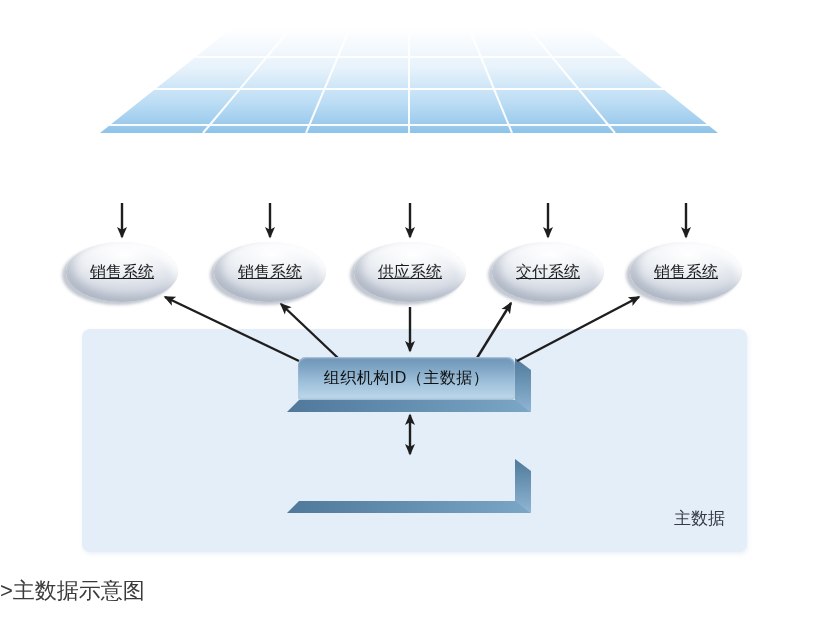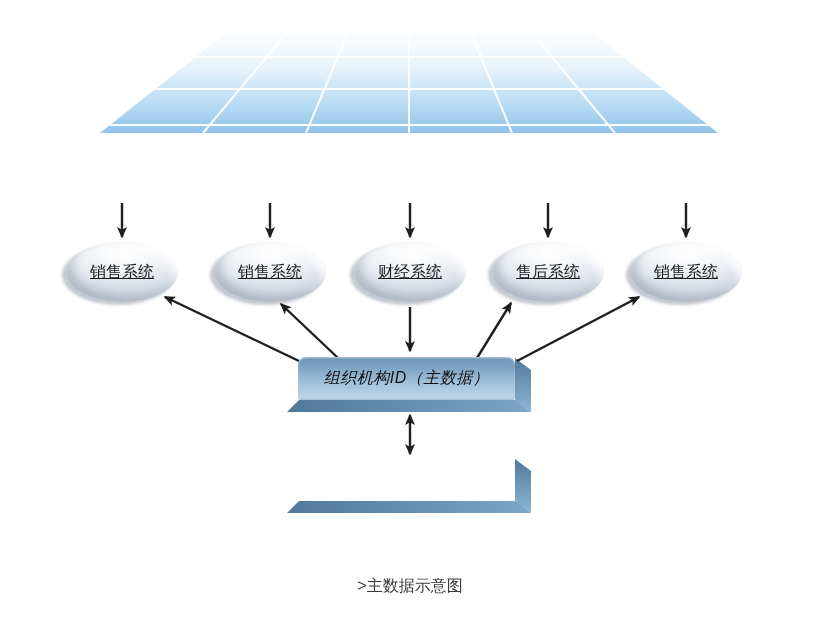--- a/index.html
+++ b/index.html
@@ -51,28 +51,28 @@
     font-size:17px; color:#353b44;
   }
 
   
   .box3d {
     position:absolute; left:298px; width:217px; height:43px;
     border-radius:8px 8px 3px 3px; z-index:4;
     background:linear-gradient(180deg,#6d94b7 0%,#7fa5c4 25%,#9fc1db 60%,#bfd9eb 100%);
     box-shadow:inset 0 1px 2px rgba(255,255,255,.55), inset 0 -1px 2px rgba(70,110,145,.3);
     display:flex; align-items:center; justify-content:center;
-    font-size:16px; color:#111111; letter-spacing:.5px;font-style:italic;
+    font-size:16px; color:#111111; letter-spacing:.5px;
   }
   .b1{top:357px}.b2{top:458px}
 
   
   .caption {
-    position:absolute; left:0; right:0; top:576px; text-align:center;
-    font-size:16px; color:#3a3a3a; z-index:2;
+    position:absolute; left:0; right:0; top:576px; 
+    font-size:22px; color:#3a3a3a; z-index:2;
   }
 </style>
 </head>
 <body>
 
 <div class="canvas">
 
   <svg class="layer grid-layer" width="820" height="636" viewBox="0 0 820 636">
     <defs>
       <linearGradient id="gridGrad" x1="0" y1="28" x2="0" y2="133" gradientUnits="userSpaceOnUse">
@@ -88,32 +88,35 @@
       <line x1="350" y1="28" x2="306" y2="133"></line>
       <line x1="409" y1="28" x2="409" y2="133"></line>
       <line x1="469" y1="28" x2="512" y2="133"></line>
       <line x1="528" y1="28" x2="615" y2="133"></line>
       <line x1="194" y1="57" x2="625" y2="57"></line>
       <line x1="151" y1="89" x2="667" y2="89"></line>
       <line x1="104" y1="125" x2="714" y2="125"></line>
     </g>
   </svg>
 
+  <div class="panel">
+    <span class="panel-label">主数据</span>
+  </div>
 
   <div class="sys e1">
     <span>销售系统</span>
   </div>
   <div class="sys e2">
     <span>销售系统</span>
   </div>
   <div class="sys e3">
-    <span>财经系统</span>
+    <span>供应系统</span>
   </div>
   <div class="sys e4">
-    <span>售后系统</span>
+    <span>交付系统</span>
   </div>
   <div class="sys e5">
     <span>销售系统</span>
   </div>
 
   <svg class="layer arrow-layer" width="820" height="636" viewBox="0 0 820 636">
     <defs>
       <marker id="ah" markerUnits="userSpaceOnUse" markerWidth="14" markerHeight="12" refX="10.5" refY="5.5" orient="auto">
         <path d="M0.5,0.5 L12,5.5 L0.5,10.5 L3.2,5.5 Z" fill="#1e1e1e"></path>
       </marker>

